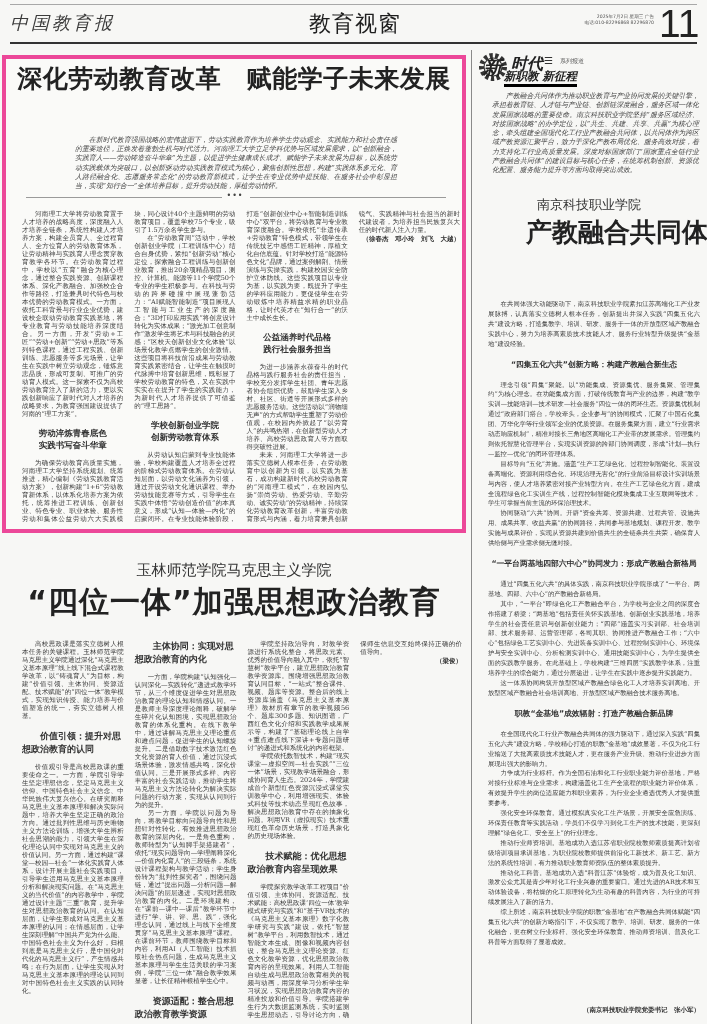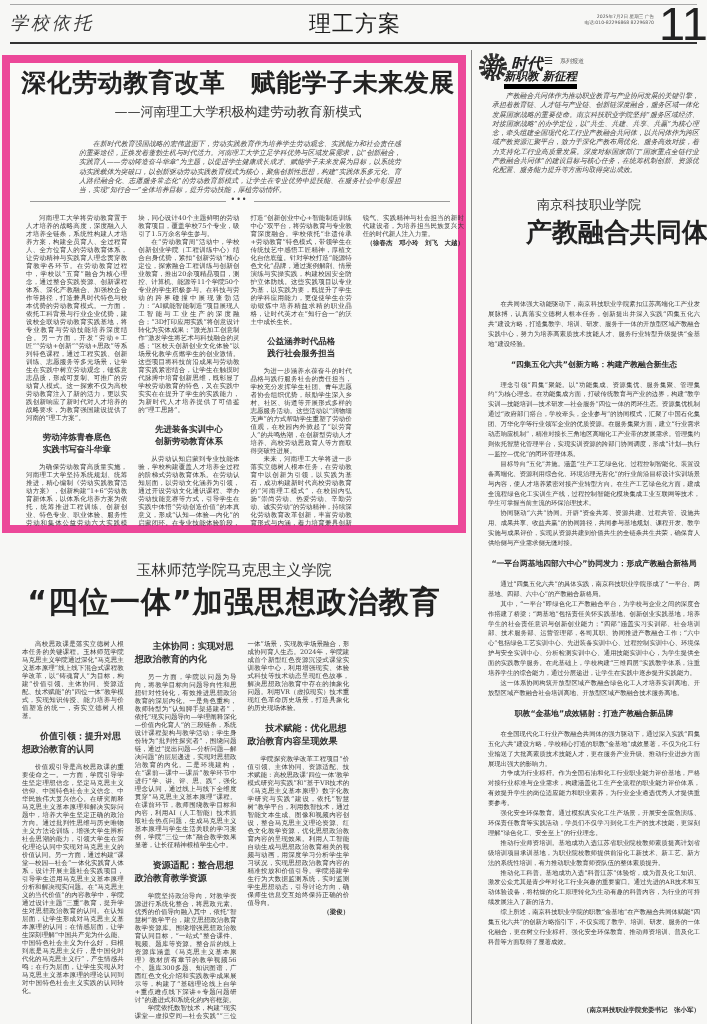--- a/index.html
+++ b/index.html
@@ -3,26 +3,26 @@
 <meta charset="utf-8">
 <style>
   html,body{margin:0;padding:0;}
   body{width:707px;height:1024px;position:relative;overflow:hidden;background:#f7f7f5;color:#3a3a3a;font-family:"DejaVu Serif",serif;}
   .abs{position:absolute;}
   
   .topline{left:10px;top:4px;width:687px;height:1px;background:#a8a8a8;}
   .logo{left:10px;top:11px;font-size:18px;letter-spacing:3px;color:#3c3c3c;font-style:italic;font-family:"DejaVu Serif",serif;}
   .section-title{left:290px;top:9px;width:130px;text-align:center;font-size:22px;color:#1e1e1e;font-family:"DejaVu Serif",serif;letter-spacing:1px;}
   .dateblock{left:566px;top:14px;width:88px;text-align:right;font-size:4.6px;line-height:6.2px;color:#555;font-family:"DejaVu Sans",sans-serif;}
-  .pageno{left:659px;top:5px;font-size:47px;line-height:38px;color:#222;font-family:"Liberation Sans",sans-serif;}
+  .pageno{left:659px;top:5px;font-size:39px;line-height:38px;color:#222;font-family:"Liberation Sans",sans-serif;}
   .mast-rule{left:10px;top:42px;width:687px;height:2px;background:#333;}
   .vdivider{left:471px;top:50px;width:1px;height:974px;background:#8a8a8a;}
 
   
-  .feature{left:2px;top:55px;width:464px;height:478px;box-sizing:border-box;border:8px solid #ec4899;background:#fafaf8;}
+  .feature{left:2px;top:55px;width:464px;height:478px;box-sizing:border-box;border:4px solid #ec4899;background:#fafaf8;}
   .feature-title{left:0;top:5px;width:456px;text-align:center;font-family:"DejaVu Sans",sans-serif;font-weight:bold;font-size:25px;line-height:30px;color:#222;letter-spacing:0.5px;}
   .feature-sub{left:0;top:40px;width:456px;text-align:center;font-family:"DejaVu Sans",sans-serif;font-size:13px;line-height:18px;color:#333;}
   .feature-intro{left:69px;top:77px;width:322px;font-size:6.9px;line-height:9.2px;color:#444;font-style:italic;text-align:justify;text-indent:2em;margin:0;}
   .divider{left:14px;top:134px;width:428px;height:8px;}
   .divider .ln{position:absolute;top:4px;height:1px;background:#9a9a9a;}
   .divider .dots{position:absolute;left:204px;top:-2px;width:22px;text-align:center;font-size:8px;line-height:10px;color:#444;letter-spacing:1px;font-family:"DejaVu Sans",sans-serif;}
   .cols4{column-count:4;column-gap:11px;column-fill:auto;overflow:hidden;}
   .feature-body{left:16px;top:151px;width:438px;height:316px;}
   p.bt{margin:0;text-indent:2em;text-align:justify;font-size:6.5px;line-height:8px;color:#3a3a3a;}
   .sub-c{break-inside:avoid;text-align:center;font-family:"DejaVu Sans",sans-serif;font-weight:bold;font-size:8.5px;line-height:11.5px;color:#333;margin:10px 0 8px;}
@@ -34,77 +34,77 @@
   .yl-body{left:22px;top:640px;width:440px;height:380px;}
   .sub-l{break-inside:avoid;text-indent:2em;font-family:"DejaVu Sans",sans-serif;font-weight:bold;font-size:9px;line-height:12.5px;color:#333;margin:10px 0 8px;}
 
   
   .series{left:478px;top:52px;width:120px;height:36px;}
   .series svg{position:absolute;left:0;top:0;}
   .series .xin{position:absolute;left:5px;top:3px;font-size:19px;font-weight:bold;font-style:italic;color:#222;font-family:"DejaVu Serif",serif;}
   .series .l1{position:absolute;left:33px;top:2px;font-size:16px;font-style:italic;font-weight:bold;color:#222;font-family:"DejaVu Serif",serif;}
   .series .bars{position:absolute;left:66px;top:4px;font-size:10px;line-height:10px;color:#333;font-family:"DejaVu Sans",sans-serif;}
   .series .tag{position:absolute;left:82px;top:5px;font-size:6px;color:#555;font-family:"DejaVu Sans",sans-serif;}
-  .series .l2{position:absolute;left:26px;top:17px;font-size:11.5px;font-style:italic;font-weight:bold;color:#222;border-bottom:5px solid #000000;font-family:"DejaVu Serif",serif;white-space:nowrap;}
+  .series .l2{position:absolute;left:26px;top:17px;font-size:11.5px;font-style:italic;font-weight:bold;color:#222;border-bottom:3px solid #000000;font-family:"DejaVu Serif",serif;white-space:nowrap;}
   .nj-intro{left:492px;top:92px;width:207px;font-size:6.9px;line-height:9.3px;color:#444;font-style:italic;text-align:justify;text-indent:2em;margin:0;}
   .nj-kicker{left:478px;top:197px;width:222px;text-align:center;font-family:"DejaVu Sans",sans-serif;font-size:13px;line-height:16px;color:#333;}
   .nj-title{left:506px;top:218px;width:222px;text-align:center;font-family:"DejaVu Sans",sans-serif;font-weight:bold;font-size:26px;line-height:28px;color:#222;}
   .nj-body{left:488px;top:299px;width:212px;height:702px;overflow:hidden;}
   .nj-body p.bt{font-size:6.3px;line-height:9.9px;}
   .sub-r{text-align:center;font-family:"DejaVu Sans",sans-serif;font-weight:bold;font-size:7.8px;line-height:10px;color:#333;margin:11px 0 10px;}
   .nj-byline{left:488px;top:1005px;width:212px;}
 </style>
 </head>
 <body>
 
 <header>
   <div class="abs topline"></div>
-  <div class="abs logo">学校依托</div>
-  <div class="abs section-title">理工方案</div>
+  <div class="abs logo">中国教育报</div>
+  <div class="abs section-title">教育视窗</div>
   <div class="abs dateblock">
     <div>2025年7月2日 星期三 广告</div>
     <div>电话:010-82296868 82296870</div>
   </div>
   <div class="abs pageno">11</div>
   <div class="abs mast-rule"></div>
 </header>
 
 <div class="abs vdivider"></div>
 
 <article class="abs feature">
   <h1 class="abs feature-title" style="margin:0">深化劳动教育改革　赋能学子未来发展</h1>
-  <h2 class="abs feature-sub" style="margin:0;font-weight:normal">——河南理工大学积极构建劳动教育新模式</h2>
   <p class="abs feature-intro">在新时代教育强国战略的宏伟蓝图下，劳动实践教育作为培养学生劳动观念、实践能力和社会责任感的重要途径，正焕发着蓬勃生机与时代活力。河南理工大学立足学科优势与区域发展需求，以“创新融合，实践育人——劳动铸造奋斗华章”为主题，以促进学生健康成长成才、赋能学子未来发展为目标，以系统劳动实践载体为突破口，以创新驱动劳动实践教育模式为核心，聚焦创新性思想，构建“实践体系多元化、育人路径融合化、志愿服务常态化”的劳动教育新模式，让学生在专业优势中提技能、在服务社会中彰显担当，实现“知行合一”全体培养目标，提升劳动技能，厚植劳动情怀。</p>
   <div class="abs divider">
     <span class="ln" style="left:6px;width:196px"></span>
     <span class="dots">•••</span>
     <span class="ln" style="left:230px;width:196px"></span>
   </div>
   <div class="abs feature-body cols4">
     <p class="bt">河南理工大学将劳动教育置于人才培养的战略高度，深度融入人才培养全链条，系统性构建人才培养方案，构建全员育人、全过程育人、全方位育人的劳动教育体系，让劳动精神与实践育人理念贯穿教育教学各环节。在劳动教育过程中，学校以“五育”融合为核心理念，通过整合实践资源、创新课程体系、深化产教融合、加强校企合作等路径，打造兼具时代特色与校本优势的劳动教育模式。一方面，依托工科背景与行业企业优势，建设校企联动劳动教育实践基地，将专业教育与劳动技能培养深度结合。另一方面，开发“劳动+工匠”“劳动+创新”“劳动+思政”等系列特色课程，通过工程实践、创新训练、志愿服务等多元场景，让学生在实践中树立劳动观念，锤炼意志品质，形成可复制、可推广的劳动育人模式。这一探索不仅为高校劳动教育注入了新的活力，更以实践创新响应了新时代对人才培养的战略要求，为教育强国建设提供了河南的“理工方案”。</p>
     <h3 class="sub-c"><span>劳动淬炼青春底色</span><br><span>实践书写奋斗华章</span></h3>
     <p class="bt">为确保劳动教育高质量实施，河南理工大学坚持系统规划、统筹推进，精心编制《劳动实践教育活动方案》，创新构建“1+6”劳动教育新体系，以体系化培养方案为依托，统筹推进工程训练、创新创业、特色专业、职业体验、服务性劳动和集体公益劳动六大实践模块，同心设计40个主题鲜明的劳动教育项目，覆盖学校75个专业，吸引了1.5万余名学生参与。</p>
     <p class="bt">在“劳动教育周”活动中，学校创新创业学院（工程训练中心）结合自身优势，紧扣“创新劳动”核心定位，探索融合工程训练与创新创业教育，推出20余项精品项目，测控、计算机、能源等11个学院50个专业的学生积极参与。在科技与劳动的跨界碰撞中展现蓬勃活力：“AI赋能智能制造”项目展现人工智能与工业生产的深度融合；“3D打印应用实践”将创意设计转化为实体成果；“激光加工创意制作”激发学生将艺术与科技融合的灵感；“区校天创新创业文化体验”以场景化教学点燃学生的创业激情。这些项目将科技前沿成果与劳动教育实践紧密结合，让学生在触摸时代脉搏中培育创新思维，既彰显了学校劳动教育的特色，又在实践中实实在在提升了学生的实践能力，为新时代人才培养提供了可借鉴的“理工思路”。</p>
-    <h3 class="sub-c"><span>先进装备实训中心</span><br><span>创新劳动教育体系</span></h3>
+    <h3 class="sub-c"><span>学校创新创业学院</span><br><span>创新劳动教育体系</span></h3>
     <p class="bt">从劳动认知启蒙到专业技能体验，学校构建覆盖人才培养全过程的阶梯式劳动教育体系。在劳动认知层面，以劳动文化涵养为引领，通过开设劳动文化通识课程、举办劳动技能竞赛等方式，引导学生在实践中体悟“劳动创造价值”的本真意义，形成“认知—体验—内化”的启蒙闭环。在专业技能体验阶段，打造“创新创业中心+智能制造训练中心”双平台，将劳动教育与专业教育深度融合。学校依托“非遗传承+劳动教育”特色模式，带领学生在传统技艺中感悟工匠精神，厚植文化自信底蕴。针对学校打造“能源特色文化”品牌，通过案例解剖、情景演练与实操实践，构建校园安全防护立体防线。这些实践项目以专业为基，以实践为要，既提升了学生的学科应用能力，更促使学生在劳动锻炼中培养精益求精的职业品格，让时代英才在“知行合一”的沃土中成长生长。</p>
     <h3 class="sub-c"><span>公益涵养时代品格</span><br><span>践行社会服务担当</span></h3>
     <p class="bt">为进一步涵养永葆奋斗的时代品格与践行服务社会的责任担当，学校充分发挥学生社团、青年志愿者协会组织优势，鼓励学生深入乡村、社区、街道等开展形式多样的志愿服务活动。这些活动以“润物细无声”的方式帮助学生重塑了劳动价值观，在校园内外掀起了“以劳育人”的共鸣热潮，在创新型劳动人才培养、高校劳动思政育人等方面取得突破性进展。</p>
     <p class="bt">未来，河南理工大学将进一步落实立德树人根本任务，在劳动教育中以创新为引领，以实践为基石，成功构建新时代高校劳动教育的“河南理工模式”，在校园内弘扬“崇尚劳动、热爱劳动、辛勤劳动、诚实劳动”的劳动精神，持续深化劳动教育改革创新，丰富劳动教育形式与内涵，着力培育兼具创新锐气、实践精神与社会担当的新时代建设者，为培养担当民族复兴大任的时代新人注入力量。</p>
     <p class="byline">（徐春杰　邓小玲　刘飞　大越）</p>
   </div>
 </article>
 
 <article>
   <div class="abs yl-kicker">玉林师范学院马克思主义学院</div>
   <h1 class="abs yl-title" style="margin:0">“四位一体”加强思想政治教育</h1>
   <div class="abs yl-body cols4">
     <p class="bt">高校思政课是落实立德树人根本任务的关键课程。玉林师范学院马克思主义学院通过深化“马克思主义基本原理”线上线下混合式课程教学改革，以“铸魂育人”为目标，构建“价值引领、主体协同、资源适配、技术赋能”的“四位一体”教学模式，实现知识传授、能力培养与价值塑造的统一，夯实立德树人根基。</p>
     <h3 class="sub-l">价值引领：提升对思想政治教育的认同</h3>
     <p class="bt">价值观引导是高校思政课的重要使命之一。一方面，学院引导学生坚定理想信念，坚定马克思主义信仰、中国特色社会主义信念、中华民族伟大复兴信心。在研究阐释马克思主义基本原理和解决实际问题中，培养大学生坚定正确的政治方向。通过批判性思维与历史唯物主义方法论训练，增强大学生辨析社会思潮的能力，引领大学生在深化理论认同中实现对马克思主义的价值认同。另一方面，通过构建“课堂—校园—社会”一体化实践育人体系，设计开展主题社会实践项目，引导学生运用马克思主义基本原理分析和解决现实问题。在“马克思主义的当代价值”的内容教学中，学院通过设计主题“三重”教育，提升学生对思想政治教育的认同。在认知层面，让学生形成对马克思主义基本原理的认同；在情感层面，让学生深刻理解“中国共产党为什么能、中国特色社会主义为什么好，归根到底是马克思主义行，是中国化时代化的马克思主义行”，产生情感共鸣；在行为层面，让学生实现从对马克思主义基本原理的理论认同到对中国特色社会主义实践的认同转化。</p>
     <h3 class="sub-l">主体协同：实现对思想政治教育的内化</h3>
+    <p class="bt">一方面，学院构建“认知强化—认同深化—实践转化”递进式教学环节，从三个维度促进学生对思想政治教育的理论认知和情感认同。一是教师主导深度理论阐释，破解学生碎片化认知困境，实现思想政治教育的体系化重构。在线下教学中，通过讲解马克思主义理论重点和难点问题，促进学生的认知螺旋提升。二是借助数字技术激活红色文化资源的育人价值，通过沉浸式场景体验，激发情感共鸣，深化价值认同。三是开展形式多样、内容丰富的社会实践活动，推动学生将马克思主义方法论转化为解决实际问题的行动方案，实现从认同到行为的提升。</p>
     <p class="bt">另一方面，学院以问题为导向，将教学目标向问题导向性和思想针对性转化，有效推进思想政治教育的深层内化。一是角色重构，教师转型为“认知脚手架搭建者”，依托“现实问题导向—学理阐释深化—价值内化育人”的三段链条，系统设计课程架构与教学活动；学生身份转为“批判性探究者”，围绕问题链，通过“提出问题—分析问题—解决问题”的层层递进，实现对思想政治教育的内化。二是环境建构，在“课前—课中—课后”教学环节中进行“学、讲、评、思、践”，强化理念认同，通过线上与线下全维度贯穿“马克思主义基本原理”课程。在课前环节，教师围绕教学目标和内容，利用AI（人工智能）技术抓取社会热点问题，生成马克思主义基本原理与学生生活关联的学习案例，学院“三位一体”融合教学效果显著，让长征精神根植学生心中。</p>
     <h3 class="sub-l">资源适配：整合思想政治教育教学资源</h3>
     <p class="bt">学院坚持政治导向，对教学资源进行系统化整合，将思政元素、优秀的价值导向融入其中，依托“智慧树”教学平台，建立思想政治教育教学资源库。围绕增强思想政治教育认同目标，“一站式”整合课件、视频、题库等资源。整合后的线上资源库涵盖《马克思主义基本原理》教材所有章节的教学视频56个、题库300多题、知识图谱，广西红色文化介绍和实践教学成果展示等，构建了“基础理论线上自学+重点难点线下深讲+专题问题研讨”的递进式和系统化的内容框架。</p>
     <p class="bt">学院依托数智技术，构建“现实课堂—虚拟空间—社会实践”“三位一体”场景，实现教学场景融合，形成协同育人生态。2024年，学院建成首个新型红色资源沉浸式课堂实训教学中心，利用增强现实、体验式科技等技术动态呈现红色故事，解决思想政治教育中存在的抽象化问题。利用VR（虚拟现实）技术重现红色革命历史场景，打造具象化的历史现场体验。</p>
     <h3 class="sub-l">技术赋能：优化思想政治教育内容呈现效果</h3>
     <p class="bt">学院探究教学改革工程项目“价值引领、主体协同、资源适配、技术赋能：高校思政课‘四位一体’教学模式研究与实践”和“基于VR技术的《马克思主义基本原理》数字化教学研究与实践”建设，依托“智慧树”教学平台，利用数智技术，通过智能文本生成、图像和视频内容创设，整合马克思主义理论资源、红色文化教学资源，优化思想政治教育内容的呈现效果。利用人工智能自动生成与思想政治教育相关的视频与动画，用深度学习分析学生学习状况，实现思想政治教育内容的精准投放和价值引导。学院搭建学生行为大数据监测系统，实时监测学生思想动态，引导讨论方向，确保师生信息交互始终保持正确的价值导向。</p>
     <p class="byline">（梁俊）</p>
   </div>
 </article>
 

